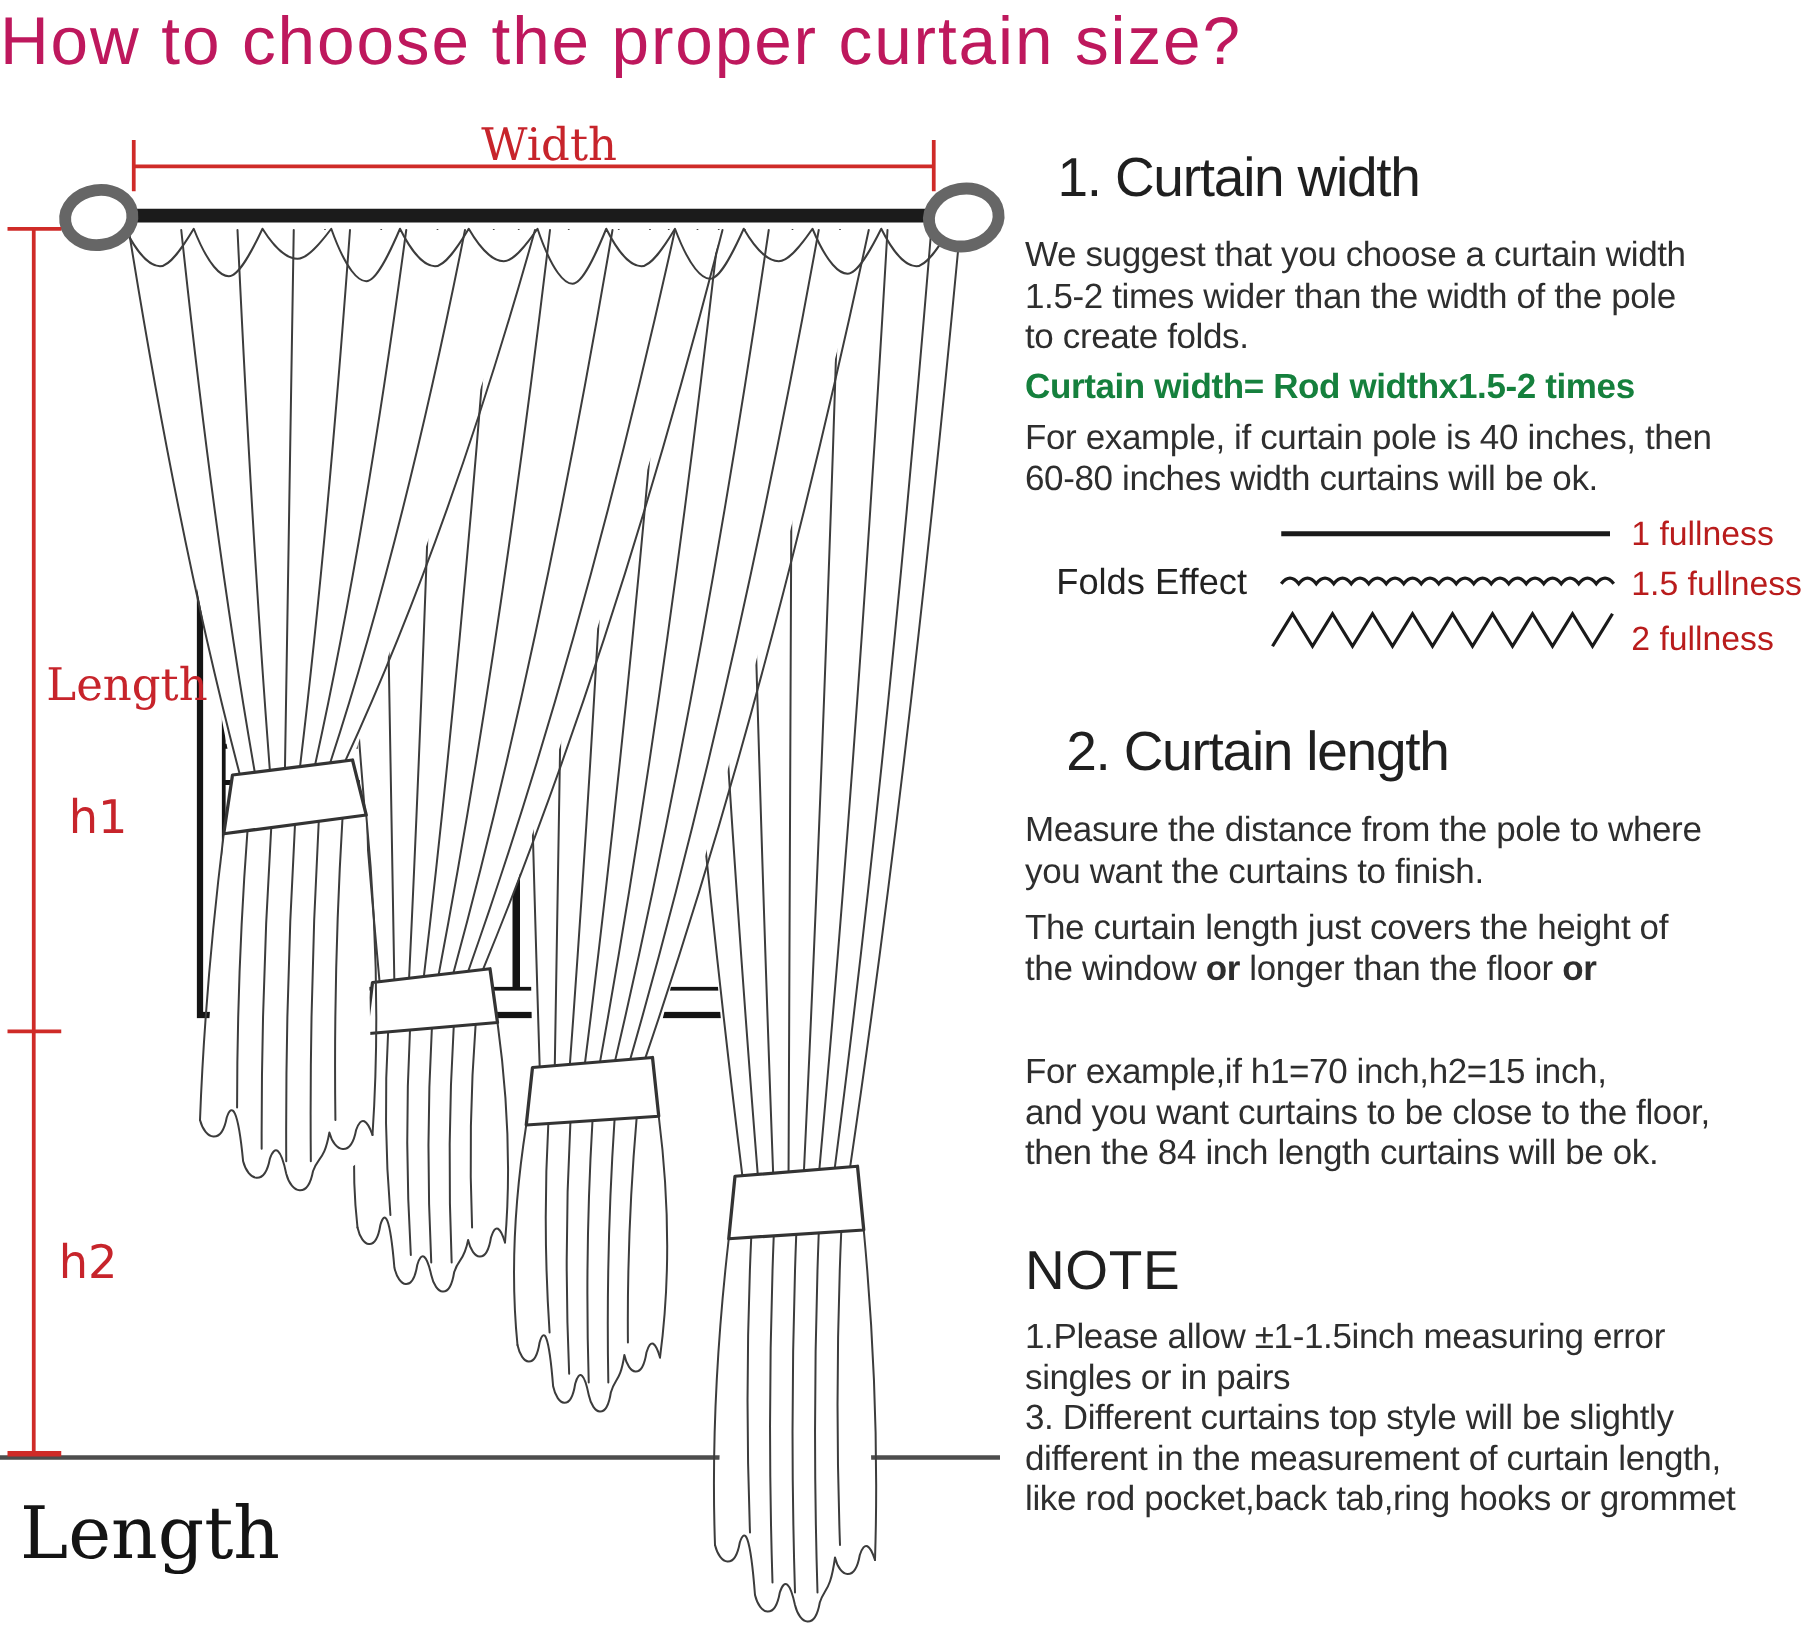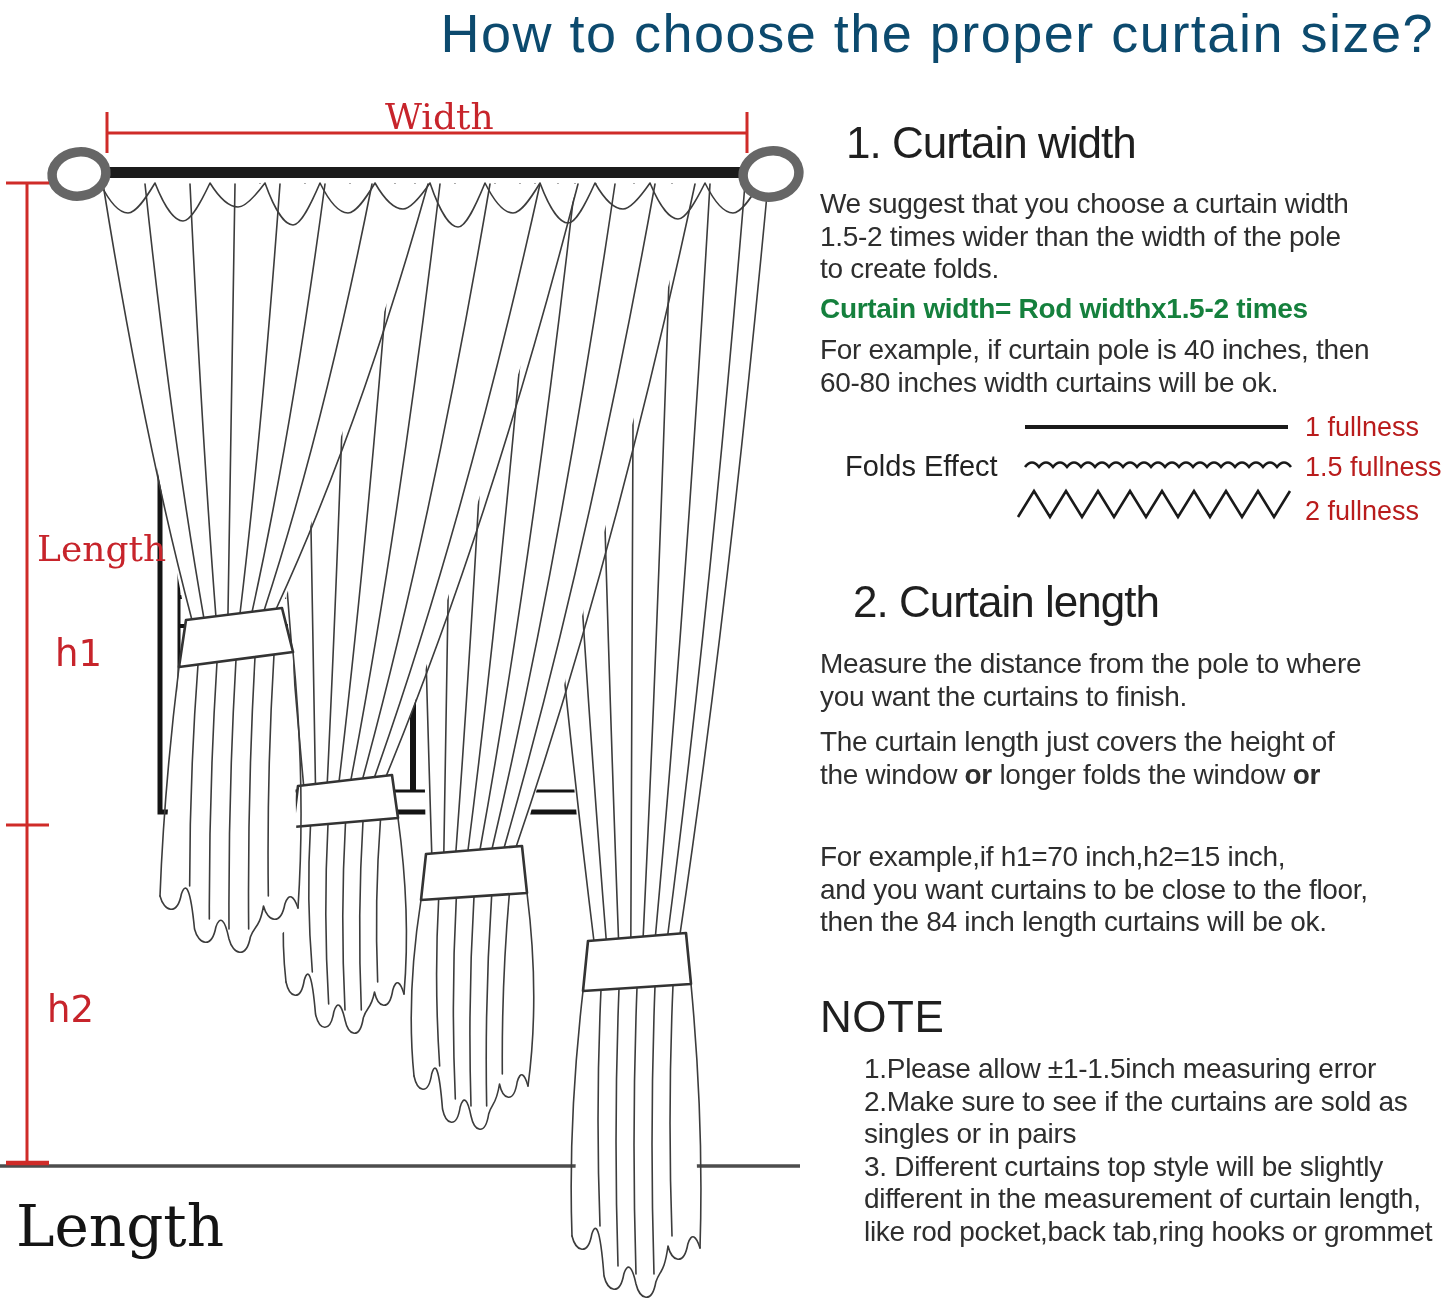--- a/index.html
+++ b/index.html
@@ -1,20 +1,20 @@
 <!DOCTYPE html>
 <html><head>
 <meta charset="utf-8">
 <style>
   html,body{margin:0;padding:0;background:#ffffff;}
   .canvas{position:relative;width:1445px;height:1314px;background:#fff;overflow:hidden;
           font-family:"Liberation Sans",sans-serif;color:#2f2f2f;}
   .abs{position:absolute;}
-  .title{left:0;right:11px;top:2px;text-align:right;font-size:54px;letter-spacing:1.5px;
-         color:#0c4a6e;white-space:nowrap;}
+  .title{left:0;right:0;top:2px;text-align:left;font-size:54px;letter-spacing:1.5px;
+         color:#be185d;white-space:nowrap;}
   .h-num{font-size:44px;color:#1f1f1f;letter-spacing:-1px;white-space:nowrap;}
   .body{font-size:28px;line-height:32.5px;color:#2e2e2e;letter-spacing:-0.3px;white-space:nowrap;}
   .body .b{font-weight:bold;}
   .formula{font-size:28px;font-weight:bold;color:#15803d;letter-spacing:-0.3px;white-space:nowrap;}
   .folds-label{font-size:29px;color:#222;}
   .fullness{font-size:27px;color:#b91c1c;white-space:nowrap;}
   .note-h{font-size:44px;color:#1f1f1f;letter-spacing:0.5px;}
   .lbl-red-serif{font-family:"DejaVu Serif","Liberation Serif",serif;color:#c7242b;}
   .lbl-red-sans{font-family:"DejaVu Sans","Liberation Sans",sans-serif;color:#c7242b;}
   .lbl-floor{font-family:"DejaVu Serif","Liberation Serif",serif;color:#141414;font-size:58px;}
@@ -165,31 +165,30 @@
   <div class="abs fullness" style="left:1305px;top:496px;">2 fullness</div>
 
   <div class="abs h-num" style="left:853px;top:577px;">2. Curtain length</div>
   <div class="abs body" style="left:820px;top:648px;">
     <div>Measure the distance from the pole to where</div>
     <div>you want the curtains to finish.</div>
   </div>
   <div class="abs body" style="left:820px;top:726px;">
     <div>The curtain length just covers the height of</div>
     <div>
-      <span>the window </span><span class="b">or</span><span> longer folds the window </span><span class="b">or</span>
+      <span>the window </span><span class="b">or</span><span> longer than the floor </span><span class="b">or</span>
     </div>
   </div>
   <div class="abs body" style="left:820px;top:841px;">
     <div>For example,if h1=70 inch,h2=15 inch,</div>
     <div>and you want curtains to be close to the floor,</div>
     <div>then the 84 inch length curtains will be ok.</div>
   </div>
 
   <div class="abs note-h" style="left:820px;top:992px;">NOTE</div>
-  <div class="abs body" style="left:820px;top:1053px;margin-left:44px;">
+  <div class="abs body" style="left:820px;top:1053px;">
     <div>1.Please allow ±1-1.5inch measuring error</div>
-    <div>2.Make sure to see if the curtains are sold as</div>
     <div>singles or in pairs</div>
     <div>3. Different curtains top style will be slightly</div>
     <div>different in the measurement of curtain length,</div>
     <div>like rod pocket,back tab,ring hooks or grommet</div>
   </div>
 </div>
 
 </body></html>

